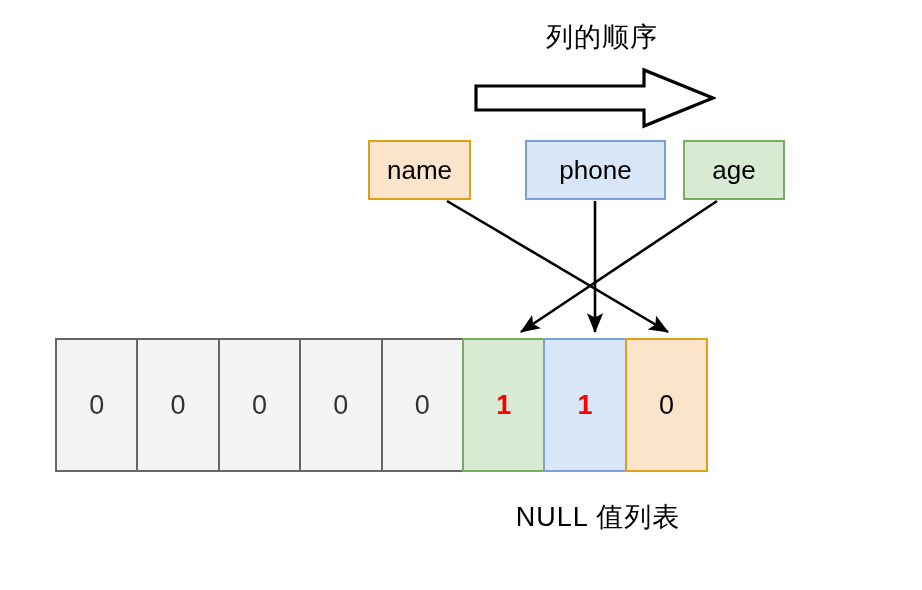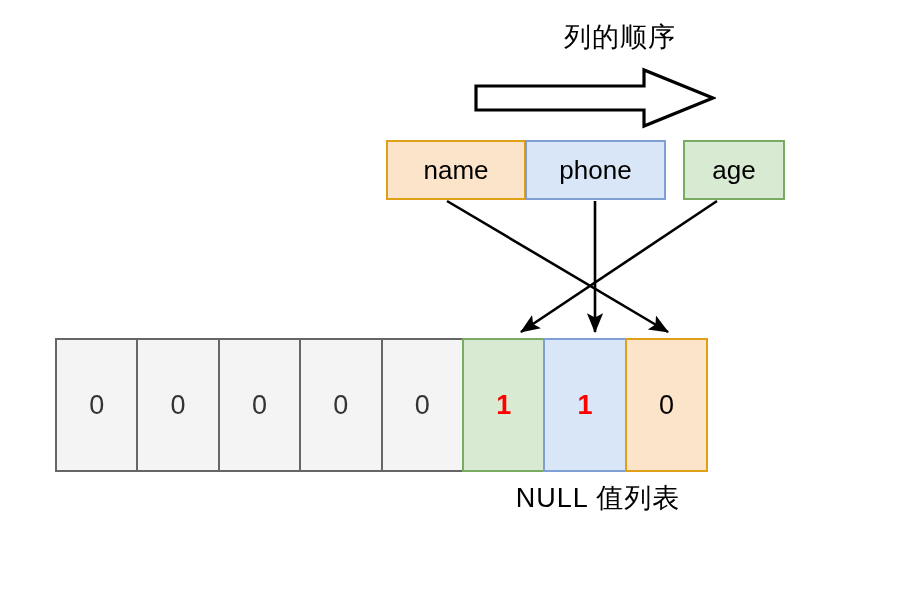--- a/index.html
+++ b/index.html
@@ -15,21 +15,21 @@
     position: relative;
     width: 922px;
     height: 590px;
     background: #ffffff;
     overflow: hidden;
   }
   .abs { position: absolute; }
 
   
   #order-label {
-    left: 520px;
+    left: 502px;
     top: 20px;
     width: 200px;
     text-align: center;
     font-size: 27px;
     line-height: 34px;
     letter-spacing: 1px;
     color: #000;
     white-space: nowrap;
   }
 
@@ -47,21 +47,21 @@
     border-width: 2px;
     border-style: solid;
     box-sizing: border-box;
     display: flex;
     align-items: center;
     justify-content: center;
     font-size: 26px;
     color: #000;
     top: 140px;
   }
-  #col-name  { left: 386px; width: 140px; background: #fce4cb; border-color: #dfa018; }
+  #col-name  { left: 368px; width: 103px; background: #fce4cb; border-color: #dfa018; }
   #col-phone { left: 525px; width: 141px; background: #d9e6f8; border-color: #7d9fd3; }
   #col-age   { left: 683px; width: 102px; background: #d9ead3; border-color: #7aab63; }
 
   
   #reverse-label {
     left: 686px;
     top: 252px;
     font-size: 26px;
     line-height: 34px;
     letter-spacing: 1px;
@@ -99,21 +99,21 @@
   .cell:first-child { margin-left: 0; }
   .cell.c-green  { background: #d9ead3; border-color: #7aab63; }
   .cell.c-blue   { background: #d9e6f8; border-color: #7d9fd3; }
   .cell.c-orange { background: #fce4cb; border-color: #dfa018; }
   .cell.v-red    { color: #ff0000; font-weight: bold; }
   .cell.v-black  { color: #000000; }
 
   
   #null-caption {
     left: 408px;
-    top: 480px;
+    top: 499px;
     width: 380px;
     text-align: center;
     font-size: 27px;
     letter-spacing: 1px;
     white-space: nowrap;
     color: #000;
   }
 </style>
 </head>
 <body>

